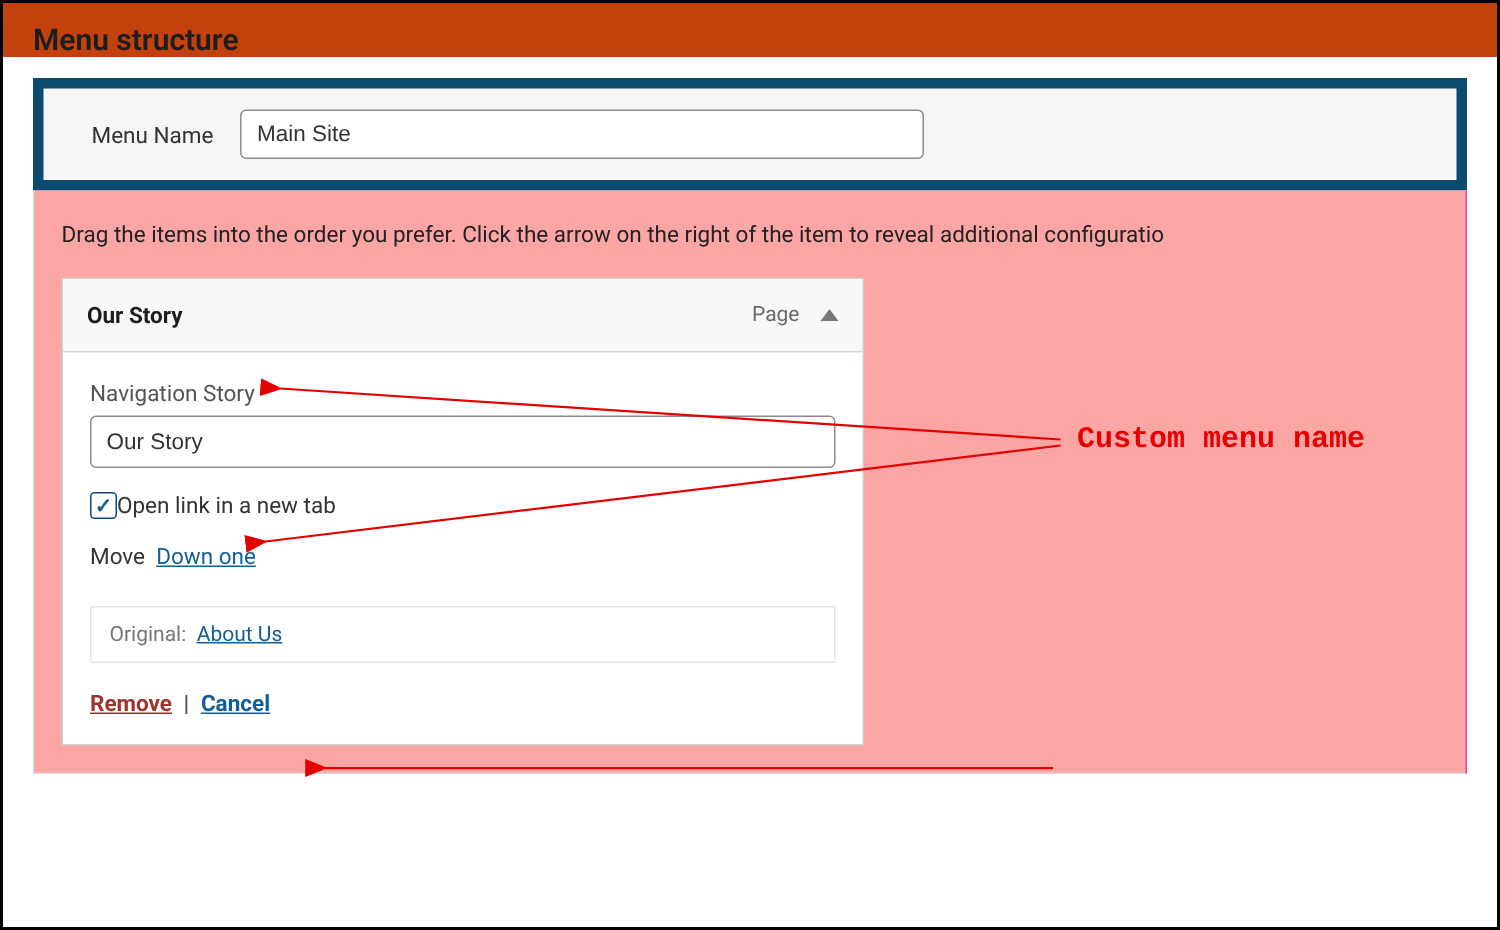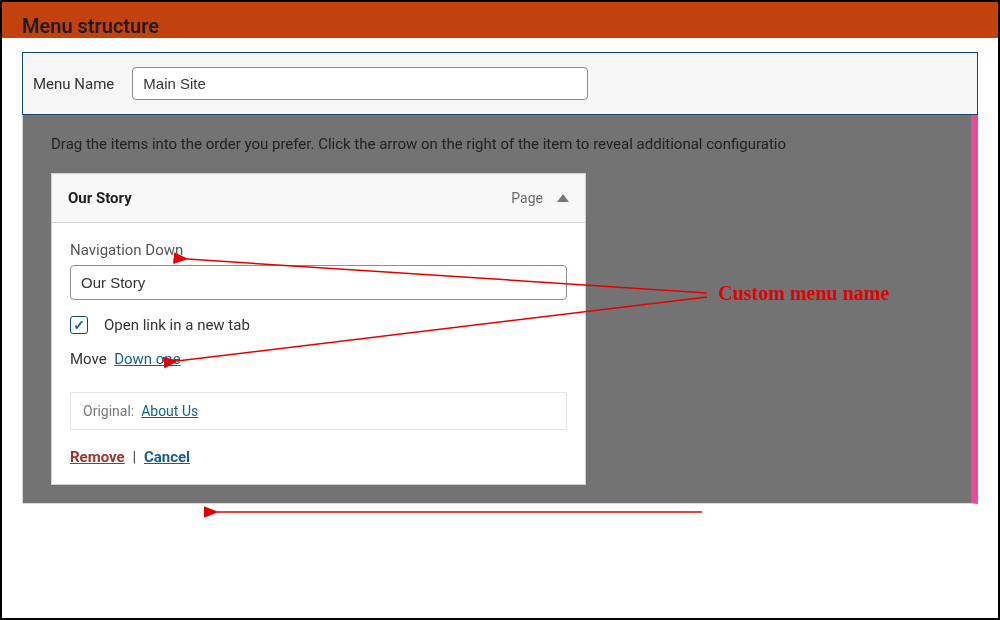--- a/index.html
+++ b/index.html
@@ -21,46 +21,46 @@
       padding: 12px 20px 0 20px;
     }
     .section-title {
       font-size: 20px;
       font-weight: 600;
       color: #1d1d1d;
       margin-bottom: 14px;
     }
     .menu-name-bar {
       background: #f6f6f6;
-      border: 1px solid #0c4a6e;
-      padding: 14px 10px;
+      border: 7px solid #0c4a6e;
+      padding: 14px 32px;
       margin: 0 20px;
       display: flex;
       align-items: center;
       gap: 18px;
     }
     .menu-name-label {
       font-size: 15px;
       color: #333;
     }
     .menu-name-input {
       width: 456px;
       padding: 7px 10px;
       font-size: 15px;
       border: 1px solid #8c8c8c;
       border-radius: 4px;
       background: #fff;
       color: #333;
     }
     .body-area {
-      background: #737373;
+      background: #fca5a5;
       margin: 0 20px;
-      padding: 20px 0 0 10px;
+      padding: 20px 0 0 0;
       border-left: 1px solid #d7d7d7;
-      border-right: 7px solid #ec4899;
+      border-right: 1px solid #ec4899;
       border-bottom: 1px solid #d7d7d7;
     }
     .instruction {
       font-size: 15px;
       color: #222;
       padding: 0 18px 20px 18px;
     }
     .menu-item-box {
       margin: 0 18px 18px 18px;
       width: 535px;
@@ -110,21 +110,21 @@
       font-size: 15px;
       border: 1px solid #8c8c8c;
       border-radius: 4px;
       background: #fff;
       color: #333;
     }
     .checkbox-row {
       margin-top: 16px;
       display: flex;
       align-items: center;
-      gap: 16px;
+      gap: 0;
     }
     .checkbox {
       width: 18px; height: 18px;
       border: 1px solid #0a4b78;
       border-radius: 3px;
       display: inline-flex;
       align-items: center;
       justify-content: center;
       background: #fff;
       cursor: pointer;
@@ -160,21 +160,21 @@
     }
     .link-red {
       color: #a0332b;
       text-decoration: underline;
       cursor: pointer;
     }
     .divider-pipe { color: #555; margin: 0 4px; }
     
     .annotation {
       position: absolute;
-      font-family: Liberation Serif, serif;
+      font-family: Liberation Mono, monospace;
       font-weight: 700;
       font-size: 20px;
       color: #e50000;
       white-space: nowrap;
     }
     svg.arrows {
       position: absolute;
       top: 0; left: 0;
       pointer-events: none;
     }
@@ -198,21 +198,21 @@
     <div class="menu-item-box">
       <div class="menu-item-header">
         <span class="menu-item-title">Our Story</span>
         <span class="menu-item-type-wrap">
           <span class="menu-item-type">Page</span>
           <span class="triangle-up"></span>
         </span>
       </div>
 
       <div class="menu-item-body">
-        <div class="field-label">Navigation Down</div>
+        <div class="field-label">Navigation Story</div>
         <input class="text-input" type="text" value="Our Story" style="">
 
         <div class="checkbox-row">
           <span class="checkbox checked"></span>
           <span class="checkbox-label">Open link in a new tab</span>
         </div>
 
         <div class="move-row">
           <span>Move</span>&nbsp;
           <span class="link-blue">Down one</span>

